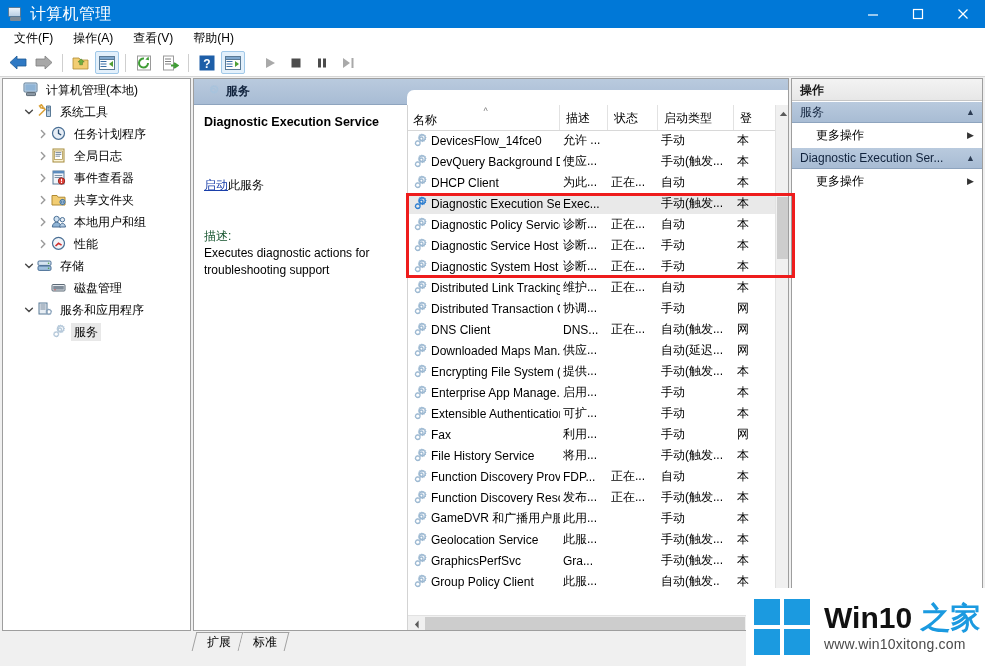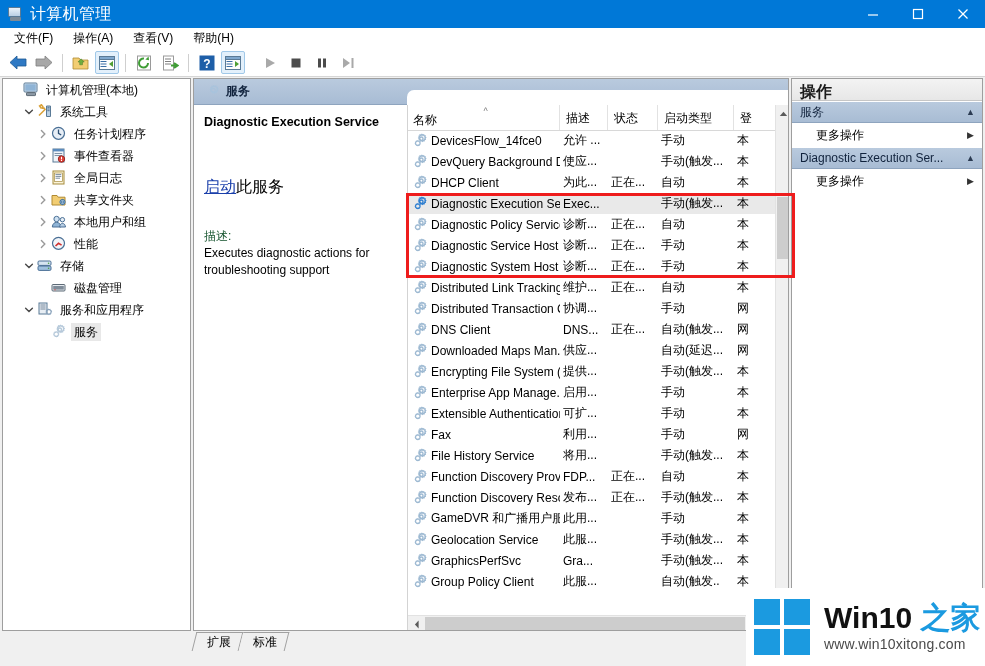--- a/index.html
+++ b/index.html
@@ -161,21 +161,21 @@
     overflow: hidden;
   }
   .detail .svc-name {
     position: absolute; left: 10px; top: 9px;
     width: 200px;
     font-size: 12.5px; font-weight: bold; color: #000;
     line-height: 16px;
   }
   .detail .act-line {
     position: absolute; left: 10px; top: 72px;
-    font-size: 16px; color: #000;
+    font-size: 12px; color: #000;
   }
   .detail .act-line a {
     color: #1a3faa; text-decoration: underline; cursor: pointer;
   }
   .detail .desc-title {
     position: absolute; left: 10px; top: 123px;
     font-size: 12px; color: #14532d;
   }
   .detail .desc-body {
     position: absolute; left: 10px; top: 140px;
@@ -271,21 +271,21 @@
     width: 192px; height: 553px;
     border: 1px solid #9e9e9e;
     box-sizing: border-box;
     background: #ffffff;
     overflow: hidden;
   }
   .act-head {
     height: 22px;
     background: linear-gradient(#f3f3f3, #e7e7e7);
     border-bottom: 1px solid #c6c6c6;
-    font-size: 16px; font-weight: 600; color: #1a1a1a;
+    font-size: 12px; font-weight: 600; color: #1a1a1a;
     padding: 3px 0 0 8px; box-sizing: border-box;
   }
   .act-group {
     height: 22px;
     background: linear-gradient(#b9cade, #a8bcd4);
     border-top: 1px solid #ffffff;
     border-bottom: 1px solid #8ea4be;
     display: flex; align-items: center; justify-content: space-between;
     padding: 0 7px 0 8px; box-sizing: border-box;
     font-size: 12px; color: #10223c;
@@ -514,42 +514,42 @@
               </svg></div>
             <div class="tlabel">任务计划程序</div>
           </div>
           <div class="tree-row" style="padding-left: 32px;">
             <div class="twisty">
               <svg width="10" height="10" viewBox="0 0 10 10">
                 <path d="M3.4,1.6 L6.8,5 L3.4,8.4" fill="none" stroke="#9a9a9a" stroke-width="1.4" stroke-linecap="round"></path>
               </svg>
             </div>
             <div class="tico"><svg width="16" height="15" viewBox="0 0 16 15">
+                <rect x="2" y="1" width="11" height="13" fill="#fbf4d8" stroke="#a58b3c"></rect>
+                <rect x="3.4" y="3" width="8" height="8.6" fill="#ffffff" stroke="#a58b3c" stroke-width="0.7"></rect>
+                <path d="M4.5,4.6 L10.3,4.6 M4.5,6.4 L10.3,6.4 M4.5,8.2 L9,8.2" stroke="#6b7e92" stroke-width="0.9"></path>
+              </svg></div>
+            <div class="tlabel">全局日志</div>
+          </div>
+          <div class="tree-row" style="padding-left: 32px;">
+            <div class="twisty">
+              <svg width="10" height="10" viewBox="0 0 10 10">
+                <path d="M3.4,1.6 L6.8,5 L3.4,8.4" fill="none" stroke="#9a9a9a" stroke-width="1.4" stroke-linecap="round"></path>
+              </svg>
+            </div>
+            <div class="tico"><svg width="16" height="15" viewBox="0 0 16 15">
                 <rect x="2" y="1" width="11" height="13" fill="#f0f4f9" stroke="#5a7a96"></rect>
                 <rect x="2" y="1" width="11" height="2.4" fill="#5b8bbd"></rect>
                 <rect x="3.6" y="5" width="7.6" height="1" fill="#7e93a8"></rect>
                 <rect x="3.6" y="7" width="7.6" height="1" fill="#7e93a8"></rect>
                 <circle cx="10.5" cy="11" r="3.2" fill="#e0443c" stroke="#9c2a24"></circle>
                 <rect x="10" y="8.8" width="1" height="2.6" fill="#fff"></rect>
                 <rect x="10" y="12" width="1" height="1" fill="#fff"></rect>
               </svg></div>
             <div class="tlabel">事件查看器</div>
-          </div>
-          <div class="tree-row" style="padding-left: 32px;">
-            <div class="twisty">
-              <svg width="10" height="10" viewBox="0 0 10 10">
-                <path d="M3.4,1.6 L6.8,5 L3.4,8.4" fill="none" stroke="#9a9a9a" stroke-width="1.4" stroke-linecap="round"></path>
-              </svg>
-            </div>
-            <div class="tico"><svg width="16" height="15" viewBox="0 0 16 15">
-                <rect x="2" y="1" width="11" height="13" fill="#fbf4d8" stroke="#a58b3c"></rect>
-                <rect x="3.4" y="3" width="8" height="8.6" fill="#ffffff" stroke="#a58b3c" stroke-width="0.7"></rect>
-                <path d="M4.5,4.6 L10.3,4.6 M4.5,6.4 L10.3,6.4 M4.5,8.2 L9,8.2" stroke="#6b7e92" stroke-width="0.9"></path>
-              </svg></div>
-            <div class="tlabel">全局日志</div>
           </div>
           <div class="tree-row" style="padding-left: 32px;">
             <div class="twisty">
               <svg width="10" height="10" viewBox="0 0 10 10">
                 <path d="M3.4,1.6 L6.8,5 L3.4,8.4" fill="none" stroke="#9a9a9a" stroke-width="1.4" stroke-linecap="round"></path>
               </svg>
             </div>
             <div class="tico"><svg width="16" height="15" viewBox="0 0 16 15">
                 <path d="M1,3.5 L6,3.5 L7.2,5.2 L14,5.2 L14,13 L1,13 Z" fill="#f2cd72" stroke="#b08a32"></path>
                 <circle cx="11.5" cy="10" r="2.6" fill="#d6e6f5" stroke="#3a6d9c"></circle>

